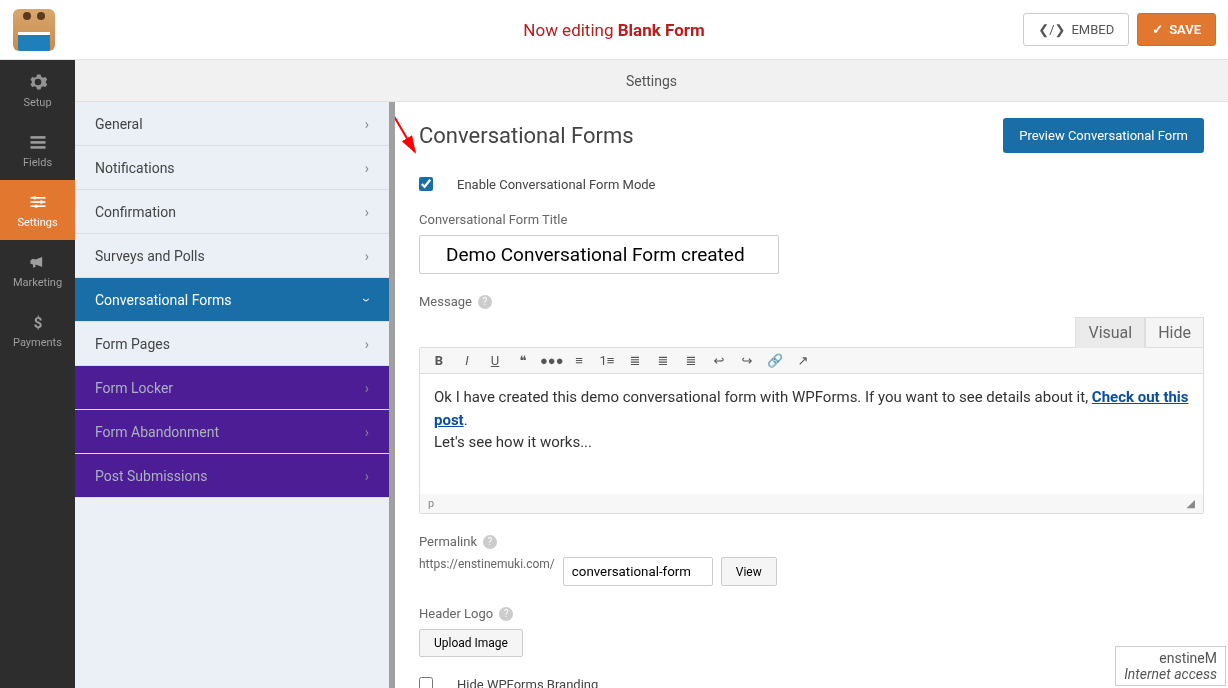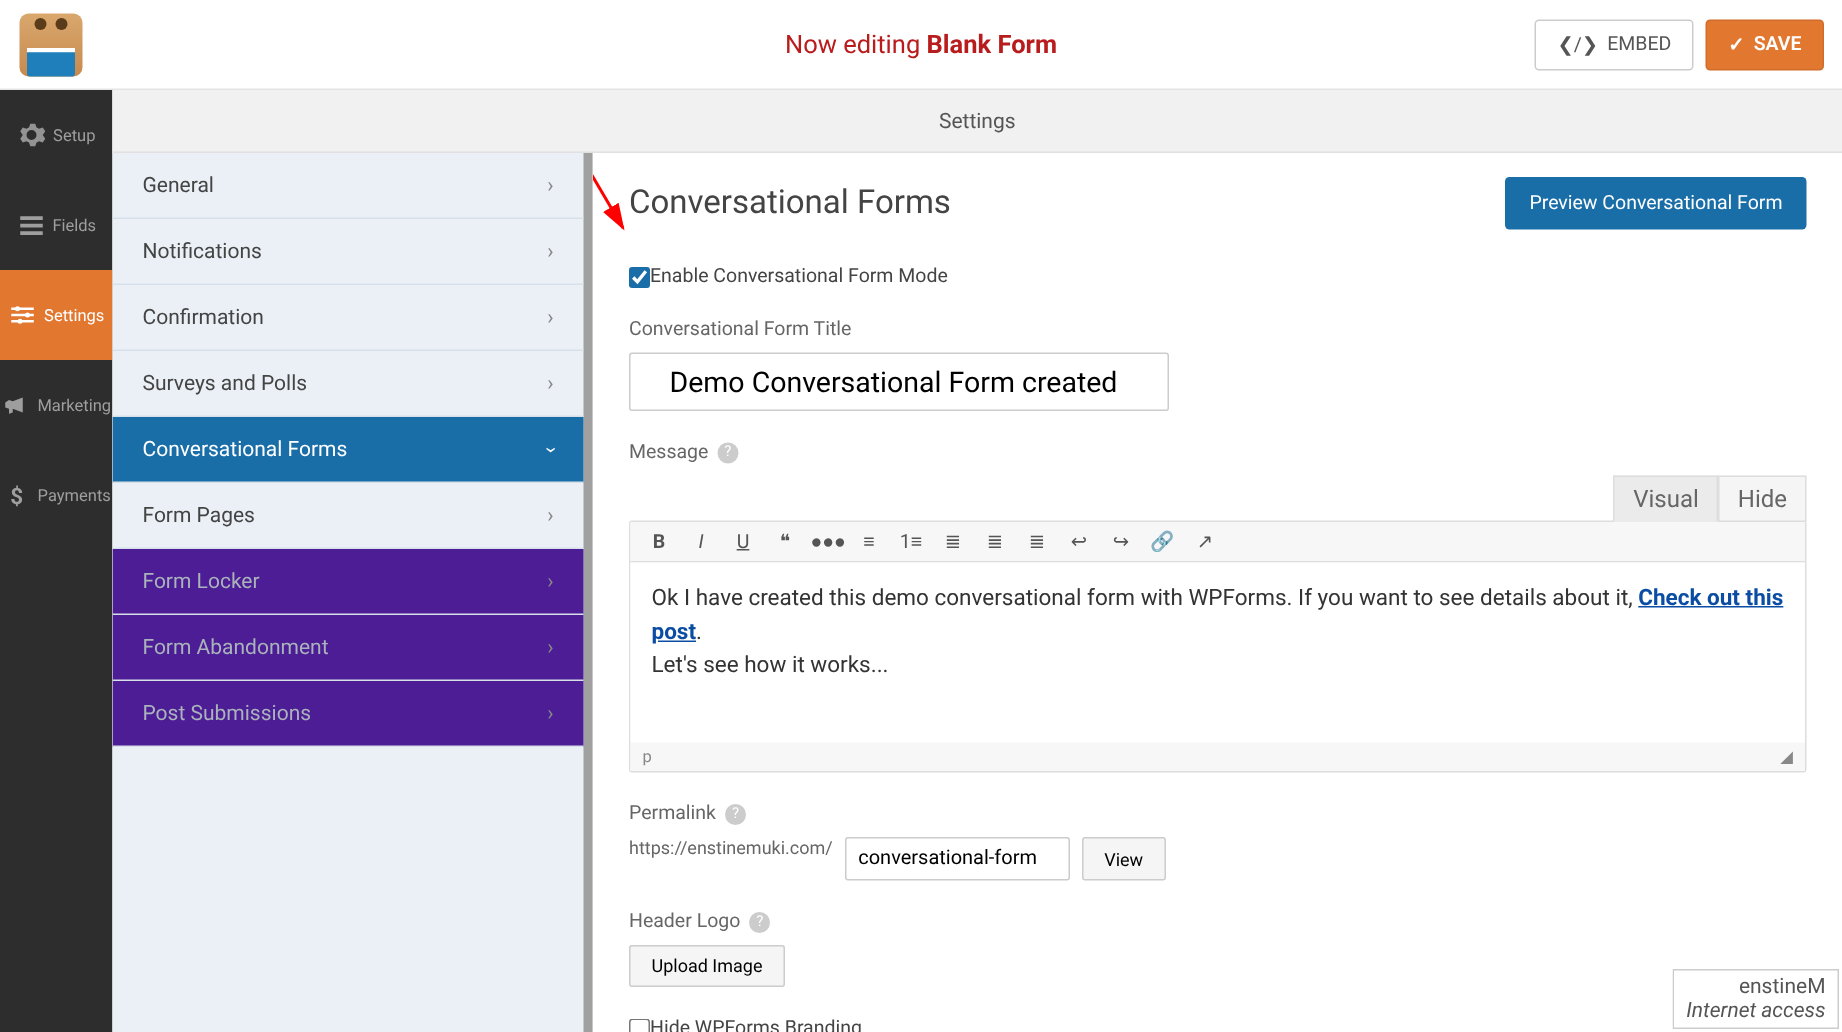--- a/index.html
+++ b/index.html
@@ -8,38 +8,38 @@
 .logo{width:42px;height:42px;background:linear-gradient(#d9a76c,#c78a4f);border-radius:6px;position:relative;margin-left:1px;display:flex;align-items:flex-end;justify-content:center}
 .logo::after{content:"";width:32px;height:16px;background:#1e7fba;border-top:3px solid #fff;border-radius:0 0 2px 2px}
 .logo::before{content:"";position:absolute;top:3px;left:10px;width:8px;height:8px;border-radius:50%;background:#5a3b1a;box-shadow:14px 0 0 #5a3b1a}
 .title-wrap{position:absolute;left:50%;transform:translateX(-50%);font-size:17px;color:#b91c1c}
 .title-wrap b{font-weight:700}
 .topbtns{margin-left:auto;display:flex;gap:8px}
 .btn{border:1px solid #ccc;background:#fff;padding:8px 14px;border-radius:3px;cursor:pointer;font-size:13px;color:#555;display:flex;align-items:center;gap:6px}
 .btn.save{background:#e27730;border-color:#d26c2a;color:#fff;font-weight:600}
 .wrap{display:flex;height:calc(100vh - 60px)}
 .nav{width:75px;background:#2d2d2d;display:flex;flex-direction:column}
-.nav-item{height:60px;display:flex;flex-direction:row;align-items:center;justify-content:center;color:#9e9e9e;font-size:11px;gap:4px;cursor:pointer}
+.nav-item{height:60px;display:flex;flex-direction:column;align-items:center;justify-content:center;color:#9e9e9e;font-size:11px;gap:4px;cursor:pointer}
 .nav-item.active{background:#e27730;color:#fff}
 .nav-item svg{width:20px;height:20px}
 .panel{flex:1;display:flex;flex-direction:column;background:#f5f5f5}
 .panel-head{height:42px;display:flex;align-items:center;justify-content:center;color:#555;font-size:14px;border-bottom:1px solid #e0e0e0;background:#f1f1f1}
 .panel-body{display:flex;flex:1;overflow:hidden}
 .sub{width:320px;background:#ebf0f6;border-right:6px solid #a0a0a0}
 .sub-item{height:44px;display:flex;align-items:center;justify-content:space-between;padding:0 20px;color:#444;border-bottom:1px solid #d7dfe8;cursor:pointer;font-size:14px}
 .sub-item.active{background:#1a6ea8;color:#fff}
 .sub-item.disabled{color:#aab2bb;background:#4c1d95}
 .sub-item .chev{font-size:14px;color:#888}
 .sub-item.active .chev{color:#fff;transform:rotate(90deg)}
 .content{flex:1;padding:16px 24px;overflow-y:auto;background:#fff;position:relative}
 .content-head{display:flex;justify-content:space-between;align-items:center;margin-bottom:24px}
 .content-head h2{font-size:22px;font-weight:400;color:#444}
 .pbtn{background:#1a6ea8;color:#fff;border:none;padding:10px 16px;border-radius:3px;font-weight:400;cursor:pointer;font-size:13px}
 .row{margin-bottom:20px}
-.chk{display:flex;align-items:center;gap:0;font-size:13px;color:#444}
+.chk{display:flex;align-items:flex-start;gap:24px;font-size:13px;color:#444}
 .chk input{width:14px;height:14px;accent-color:#1a6ea8}
 .lbl{font-size:13px;color:#666;margin-bottom:8px;display:flex;align-items:center;gap:6px}
 .help{width:14px;height:14px;border-radius:50%;background:#ccc;color:#fff;display:inline-flex;align-items:center;justify-content:center;font-size:10px}
 input[type=text].fld{width:360px;padding:7px 26px;border:1px solid #ccc;border-radius:2px;font-size:19px}
 .editor{border:1px solid #ddd;border-radius:2px}
 .ed-tabs{display:flex;justify-content:flex-end;margin-bottom:-1px}
 .ed-tab{padding:5px 12px;border:1px solid #ddd;background:#f5f5f5;font-size:16px;color:#666;cursor:pointer}
 .ed-tab.active{background:#ebebeb;border-bottom-color:#ebebeb}
 .ed-bar{background:#f7f7f7;padding:5px 8px;border-bottom:1px solid #ddd;display:flex;gap:6px;align-items:center}
 .ed-bar span{width:22px;text-align:center;color:#555;cursor:pointer;font-size:13px}

